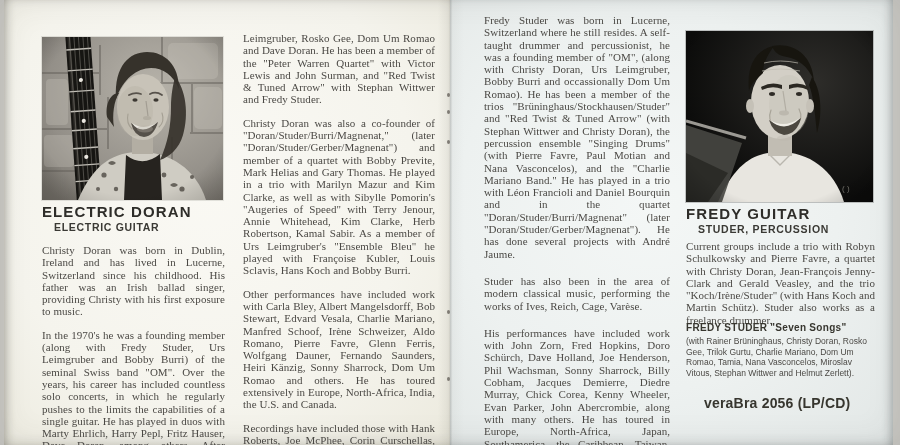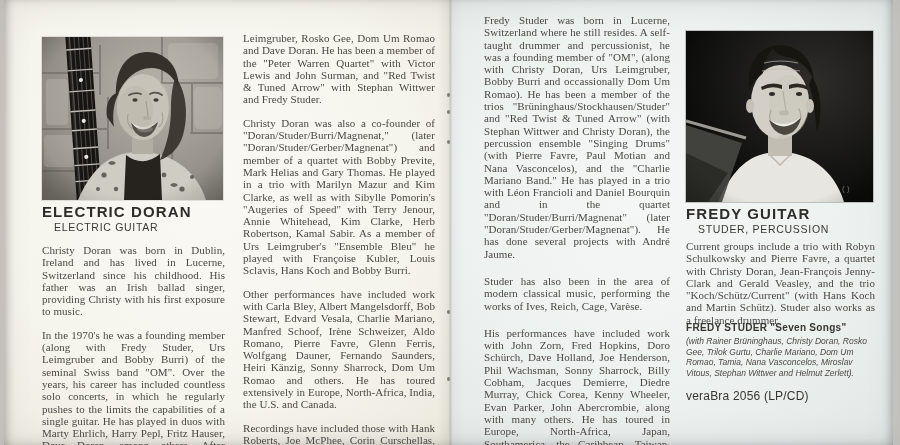--- a/index.html
+++ b/index.html
@@ -33,21 +33,21 @@
   figure{margin:0;position:absolute;overflow:hidden;}
   figure svg{display:block;}
   .photo-christy{left:42px;top:37px;width:181px;height:163px;box-shadow:0 0 0 1px rgba(90,88,80,.15);}
   .photo-fredy{left:686px;top:31px;width:187px;height:171px;box-shadow:0 0 0 1px rgba(40,40,40,.25);}
 
   .artist-name{
     position:absolute;margin:0;font-size:15px;font-weight:bold;
     letter-spacing:1.1px;color:#2e2d29;white-space:nowrap;
   }
   .artist-role{
-    position:absolute;margin:0;font-size:10.5px;font-weight:normal;
+    position:absolute;margin:0;font-size:10.5px;font-weight:bold;
     letter-spacing:.7px;color:#3a3934;white-space:nowrap;padding-left:12px;
   }
   #name-christy{left:42px;top:203px;}
   #role-christy{left:42px;top:221px;}
   #name-fredy{left:686px;top:205px;}
   #role-fredy{left:686px;top:223px;}
 
   .col{position:absolute;color:#4b4945;}
   .col p{
     margin:0 0 11px 0;font-size:11px;line-height:12.3px;
@@ -56,22 +56,22 @@
   .col p:last-child{margin-bottom:0;}
   .col1{left:42px;top:244px;width:183px;}
   .col2{left:243px;top:32px;width:192px;}
   .col3{left:484px;top:14px;width:186px;}
   .col3 p{margin-bottom:15px;}
   .col4{left:686px;top:240px;width:189px;}
 
   .disco{position:absolute;left:686px;top:322px;width:192px;color:#4b4945;}
   .disco-intro{margin:0 0 5px 0;font-size:8.8px;line-height:10.5px;}
   .disco-album{margin:0 0 3px 0;font-size:10px;font-weight:bold;letter-spacing:.3px;color:#37362f;}
-  .disco-credits{margin:0 0 11px 0;font-size:8.5px;line-height:10.7px;text-align:left;font-style:italic;}
-  .disco-cat{margin:0;font-size:12px;font-weight:normal;line-height:13.5px;color:#37362f;letter-spacing:.2px;}
+  .disco-credits{margin:0 0 11px 0;font-size:8.5px;line-height:10.7px;text-align:left;}
+  .disco-cat{margin:18px;font-size:14px;font-weight:bold;line-height:13.5px;color:#37362f;letter-spacing:.2px;}
 </style>
 </head>
 <body>
 
 <div class="spread">
 
   <div class="page page-left"></div>
   <div class="page page-right"></div>
   <div class="fold"></div>
   <div class="staple" style="top:93px"></div>
@@ -252,21 +252,21 @@
       <path d="M0 122 L42 142 L22 171 L0 171 Z" fill="#2b2b27"></path>
       <text x="156" y="160" font-size="8" fill="#76756f" font-family="Liberation Sans, sans-serif">( )</text>
       <rect width="187" height="171" fill="url(#fgVig)"></rect>
     </svg>
   </figure>
 
   <h1 id="name-fredy" class="artist-name">FREDY GUITAR</h1>
   <h2 id="role-fredy" class="artist-role">STUDER, PERCUSSION</h2>
 
   <div class="col col4">
-    <p>Current groups include a trio with Robyn Schulkowsky and Pierre Favre, a quartet with Christy Doran, Jean-François Jenny-Clark and Gerald Veasley, and the trio "Koch/Schütz/Current" (with Hans Koch and Martin Schütz). Studer also works as a freelance drummer.</p>
+    <p>Current groups include a trio with Robyn Schulkowsky and Pierre Favre, a quartet with Christy Doran, Jean-François Jenny-Clark and Gerald Veasley, and the trio "Koch/Irène/Studer" (with Hans Koch and Martin Schütz). Studer also works as a freelance drummer.</p>
   </div>
 
   <div class="disco">
     <p class="disco-album">FREDY STUDER "Seven Songs"</p>
     <p class="disco-credits">(with Rainer Brüninghaus, Christy Doran, Rosko Gee, Trilok Gurtu, Charlie Mariano, Dom Um Romao, Tamia, Nana Vasconcelos, Miroslav Vitous, Stephan Wittwer and Helmut Zerlett).</p>
     <p class="disco-cat">veraBra  2056 (LP/CD)</p>
   </div>
 
   <div class="vig"></div>
 </div>

